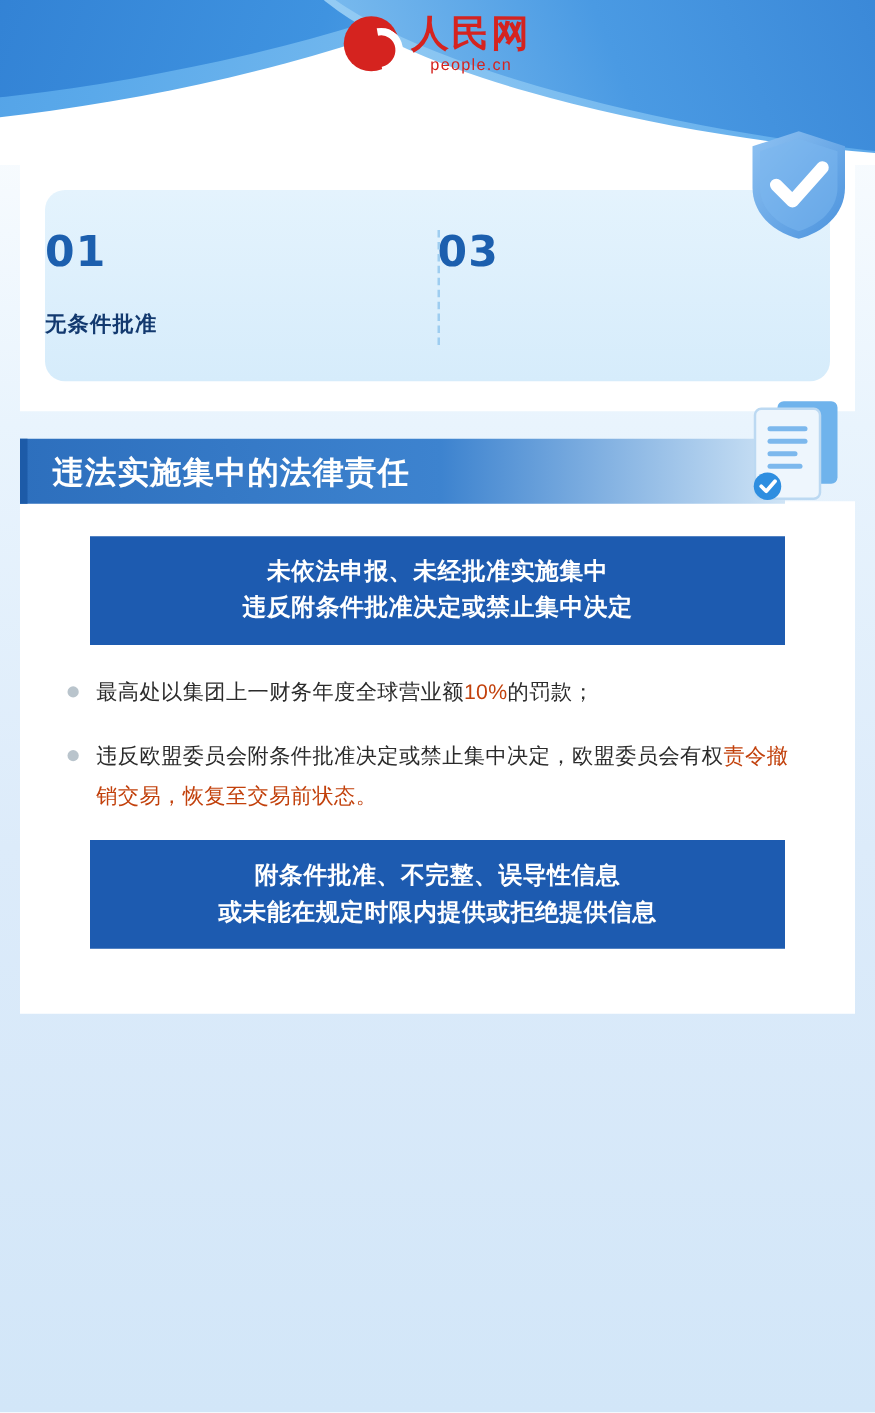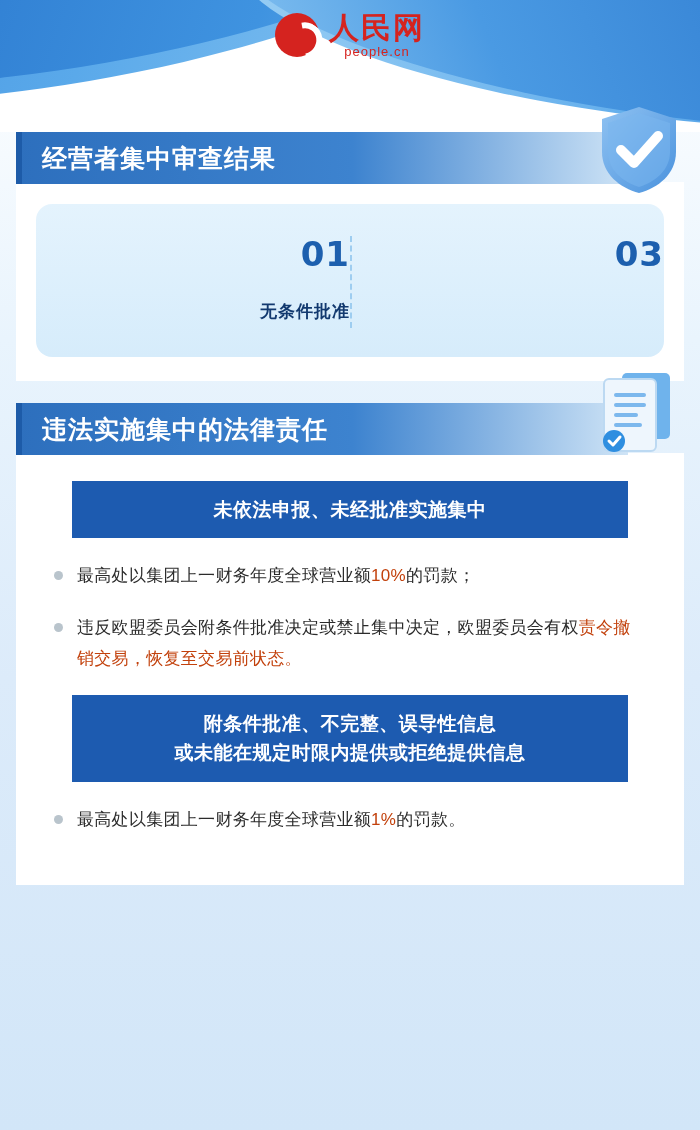--- a/index.html
+++ b/index.html
@@ -152,21 +152,21 @@
 
   
   .result-card {
     background: linear-gradient(180deg, #e4f3fd 0%, #d6ecfb 100%);
     border-radius: 16px;
     display: flex;
     padding: 30px 0 34px 0;
   }
   .result-col {
     flex: 1;
-    text-align: right;
+    text-align: left;
     position: relative;
   }
   .result-col + .result-col::before {
     content: "";
     position: absolute;
     left: 0; top: 2px;
     height: 92px;
     border-left: 2px dashed #9ecdf0;
   }
   .result-num {
@@ -230,23 +230,20 @@
     <div class="logo">
       <div class="logo-mark"></div>
       <div>
         <div class="logo-text-cn">人民网</div>
         <div class="logo-text-en">people.cn</div>
       </div>
     </div>
   </div>
 
   <div class="section">
-    <div class="section-bar">
-      <span class="section-title">经营者集中审查结果</span>
-    </div>
 
     <svg class="badge-shield" viewBox="0 0 86 92">
       <defs>
         <linearGradient id="shgrad" x1="0" y1="0" x2="1" y2="1">
           <stop offset="0%" stop-color="#8fc2f2"></stop>
           <stop offset="100%" stop-color="#4a92dd"></stop>
         </linearGradient>
       </defs>
       <path d="M43 3 L80 15 L80 48 C80 70 62 84 43 89 C24 84 6 70 6 48 L6 15 Z" fill="url(#shgrad)"></path>
       <path d="M43 9 L74 19 L74 48 C74 66 59 78 43 83 C27 78 12 66 12 48 L12 19 Z" fill="#7ab6ee" opacity="0.55"></path>
@@ -279,39 +276,36 @@
       <rect x="22" y="46" width="24" height="4" rx="2" fill="#7cb8ed"></rect>
       <rect x="22" y="56" width="28" height="4" rx="2" fill="#7cb8ed"></rect>
       <circle cx="22" cy="74" r="11" fill="#2e8ee0"></circle>
       <path d="M17 74 L21 78 L28 70" stroke="#ffffff" stroke-width="3" fill="none" stroke-linecap="round" stroke-linejoin="round"></path>
     </svg>
 
     <div class="section-body">
 
       <div class="callout">
         <div>未依法申报、未经批准实施集中</div>
+        <div>违反附条件批准决定或禁止集中决定</div>
       </div>
 
       <div class="bullet-row">
         <div class="bullet-dot"></div>
         <div class="bullet-text">最高处以集团上一财务年度全球营业额<b>10%</b>的罚款；</div>
       </div>
 
       <div class="bullet-row">
         <div class="bullet-dot"></div>
         <div class="bullet-text">违反欧盟委员会附条件批准决定或禁止集中决定，欧盟委员会有权<b>责令撤销交易，恢复至交易前状态。</b></div>
       </div>
 
       <div class="callout">
         <div>附条件批准、不完整、误导性信息</div>
         <div>或未能在规定时限内提供或拒绝提供信息</div>
       </div>
 
-      <div class="bullet-row">
-        <div class="bullet-dot"></div>
-        <div class="bullet-text">最高处以集团上一财务年度全球营业额<b>1%</b>的罚款。</div>
-      </div>
 
       <div class="spacer-bottom"></div>
     </div>
   </div>
 
 </div>
 
 </body></html>

